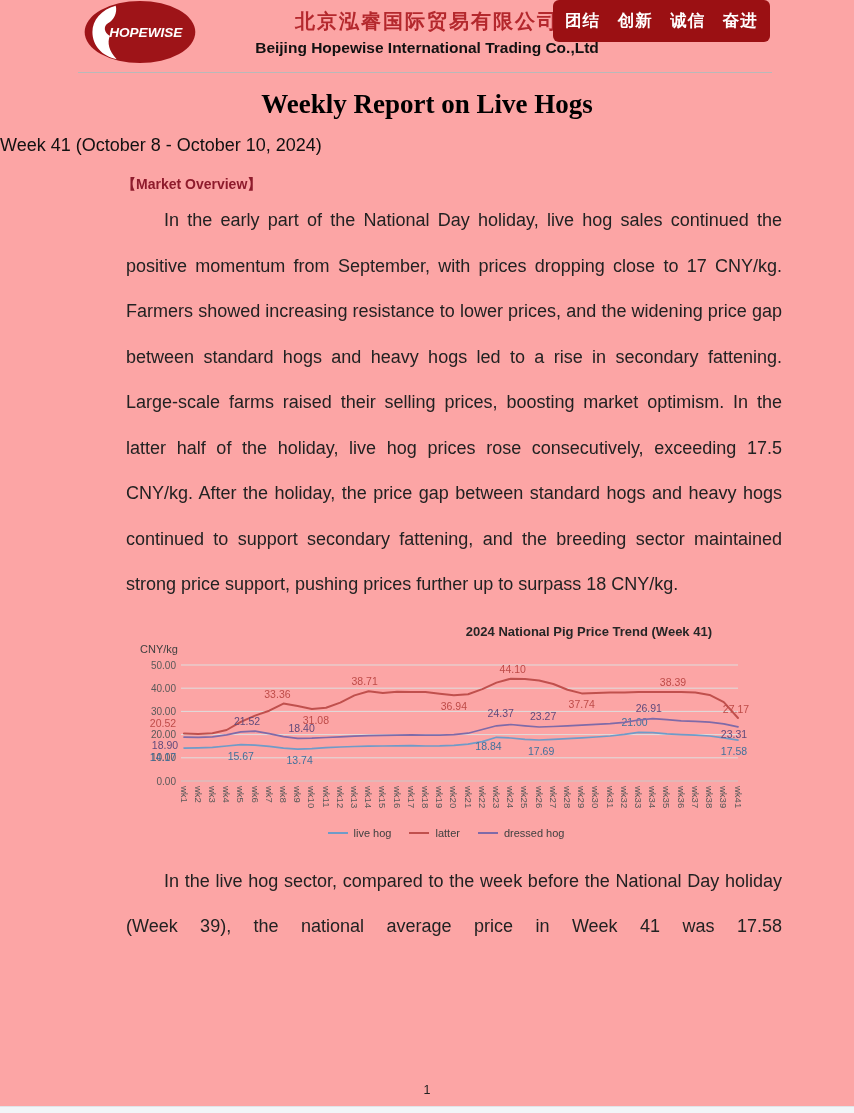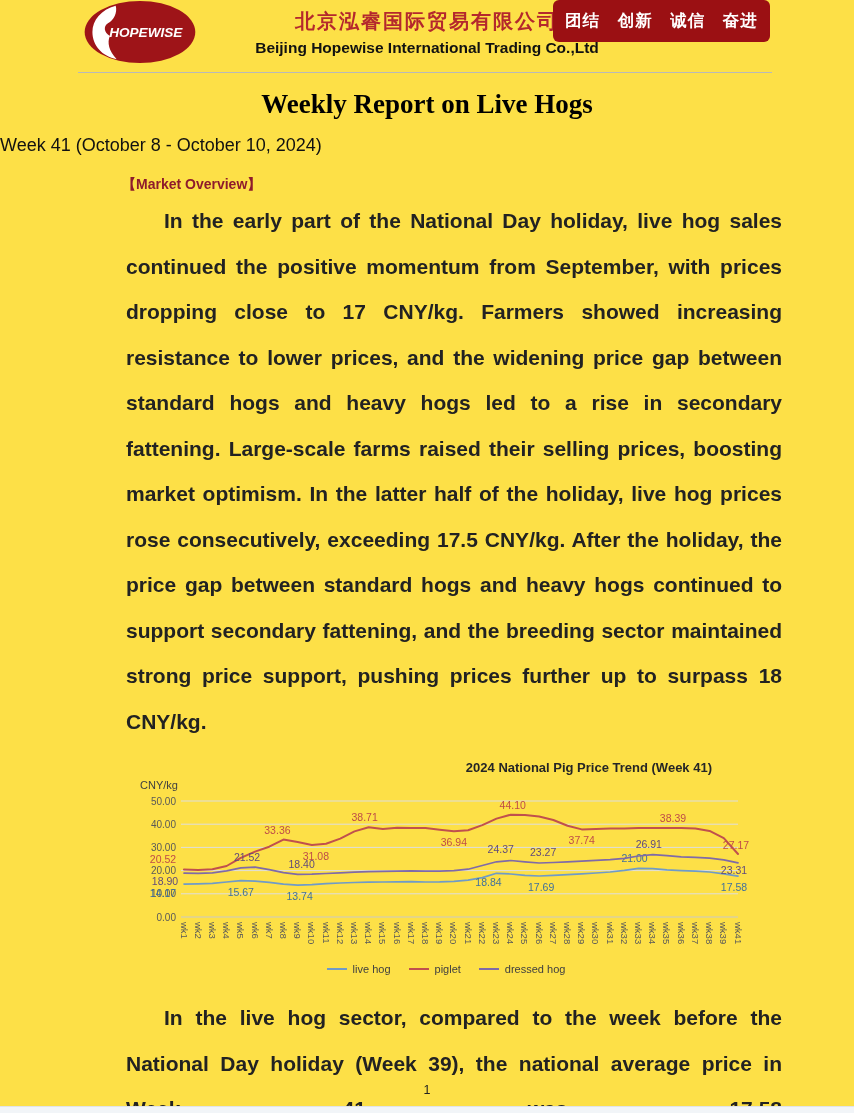--- a/index.html
+++ b/index.html
@@ -1,35 +1,35 @@
 <!DOCTYPE html>
 <html><head>
 <meta charset="utf-8">
 <style>
   html,body{margin:0;padding:0;background:#ffffff;}
-  .page{position:relative;width:854px;height:1113px;background:#fde047;overflow:hidden;
+  .page{position:relative;width:854px;height:1113px;background:#fca5a5;overflow:hidden;
         font-family:"Liberation Sans",sans-serif;color:#1a1a1a;}
   
   header{position:relative;height:70px;}
   .logo{position:absolute;left:80px;top:0;}
   .company{position:absolute;left:0;right:0;top:8px;text-align:center;}
   .company .cn{font-size:20px;letter-spacing:2px;color:#b4282d;font-weight:bold;}
   .company .en{font-size:15.5px;font-weight:bold;color:#111;margin-top:4px;}
   .banner{position:absolute;left:553px;top:0;width:217px;height:42px;background:#9b1013;
           color:#fff;font-size:16.5px;font-weight:bold;display:flex;align-items:center;
           justify-content:center;word-spacing:12px;letter-spacing:1px;border-radius:6px;}
   .header-rule{margin:2px 82px 0 78px;border-top:1.5px solid #b9b9b9;}
   
   h1{margin:16px 0 0 0;text-align:center;font-family:"Liberation Serif",serif;
      font-size:27px;font-weight:bold;color:#000;}
   .subtitle{margin-top:15px;text-align:left;font-size:18px;color:#111;}
   .section-heading{margin:20px 0 0 122px;font-size:14px;font-weight:bold;color:#8e1b2c;}
   
-  p.body{margin:4px 72px 0 126px;font-size:21px;line-height:45.5px;color:#222;
-         text-align:justify;text-indent:38px;font-weight:bold;}
+  p.body{margin:4px 72px 0 126px;font-size:18px;line-height:45.5px;color:#222;
+         text-align:justify;text-indent:38px;}
   p.p2{margin-top:20px;text-align-last:justify;}
   
   figure.chart{margin:16px 0 0 140px;width:612px;}
   .chart-title{text-align:right;padding-right:40px;font-size:13px;font-weight:bold;color:#262626;}
   .chart-ylabel{font-size:11px;color:#404040;margin:4px 0 0 0;}
   .chart-svg{display:block;overflow:visible;}
   .ytick{font-size:10px;fill:#595959;}
   .xtick{font-size:9.5px;fill:#595959;}
   .dlabel{font-size:10.5px;}
   .legend{display:flex;justify-content:center;gap:18px;margin-top:6px;align-items:center;}
@@ -150,21 +150,21 @@
         <text x="508.7692307692307" y="56.5688" text-anchor="middle" class="dlabel" fill="#604a7b">26.91</text>
         <text x="594" y="82.9208" text-anchor="middle" class="dlabel" fill="#604a7b">23.31</text>
       </svg>
     <div class="legend">
       <span class="legend-item">
         <span class="swatch" style="background: rgb(111, 155, 200);"></span>
         <span>live hog</span>
       </span>
       <span class="legend-item">
         <span class="swatch" style="background: rgb(192, 80, 77);"></span>
-        <span>piglet</span>
+        <span>latter</span>
       </span>
       <span class="legend-item">
         <span class="swatch" style="background: rgb(127, 106, 168);"></span>
         <span>dressed hog</span>
       </span>
     </div>
   </figure>
 
   <p class="body p2">In the live hog sector, compared to the week before the National Day holiday (Week 39), the national average price in Week 41 was 17.58</p>
 

